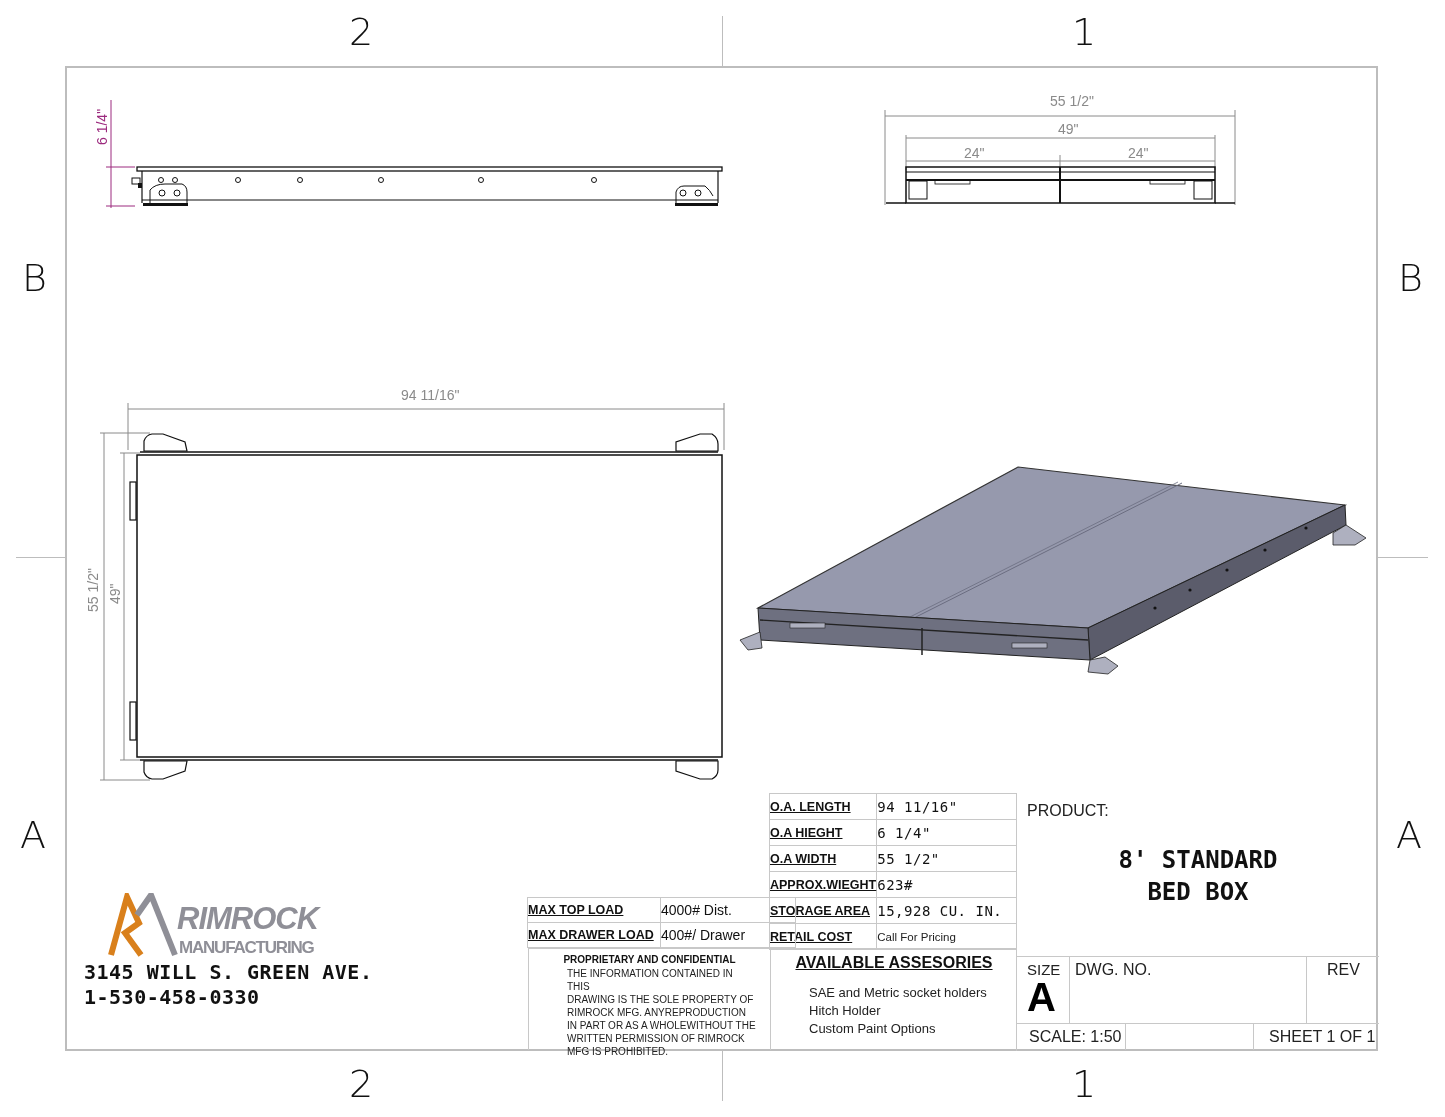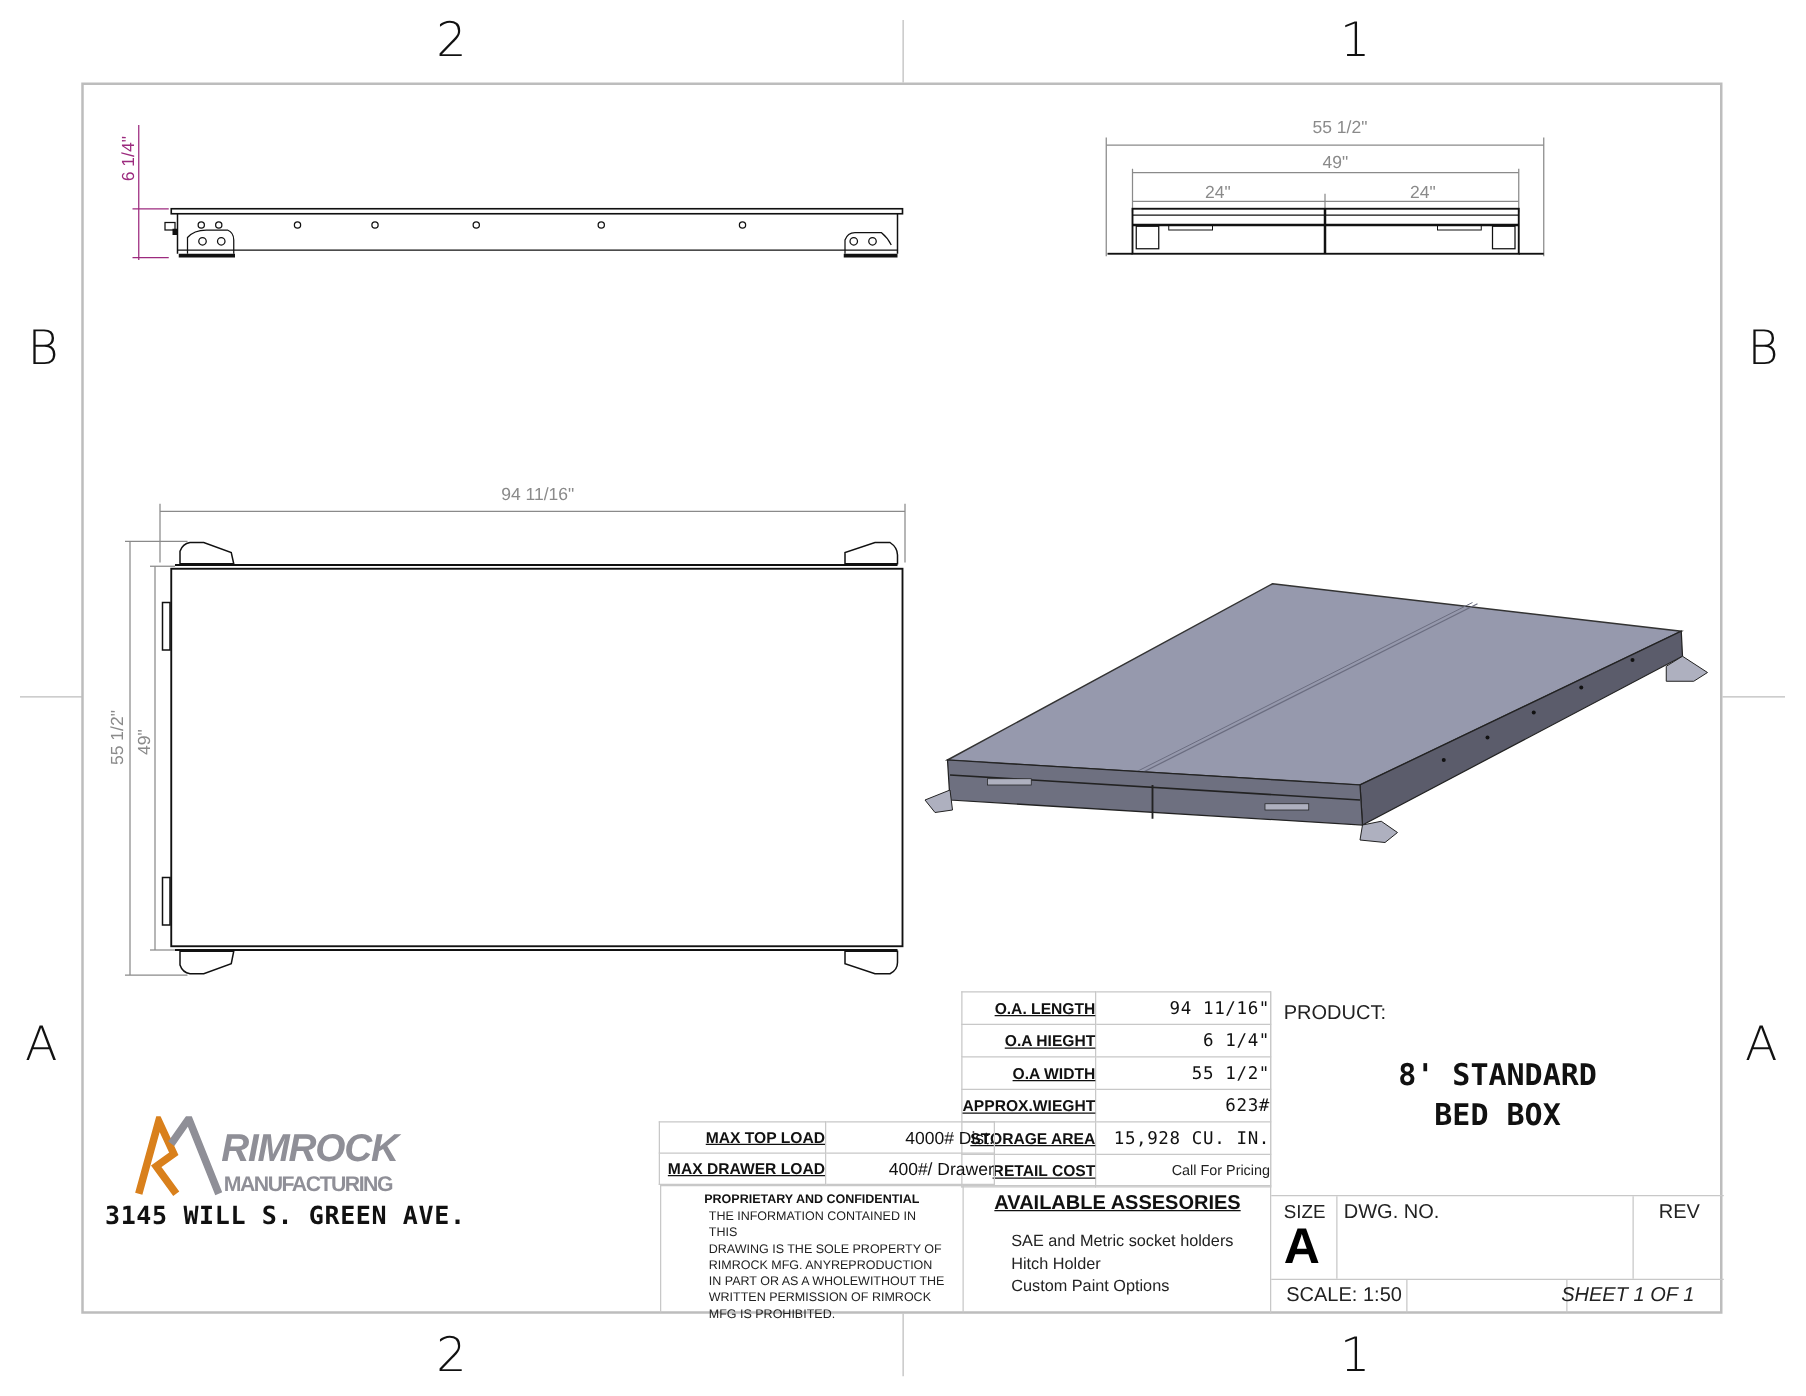--- a/index.html
+++ b/index.html
@@ -4,21 +4,21 @@
 <style>
   html, body { margin:0; padding:0; background:#ffffff; }
   body { width:1445px; height:1117px; position:relative; overflow:hidden; font-family:"Liberation Sans", sans-serif; color:#111; }
   .zone-label { position:absolute; font-family:"DejaVu Sans", sans-serif; font-size:38px; color:#111; font-weight:300; }
   .zone-tick { position:absolute; background:#bdbdbd; }
   .frame { position:absolute; left:65px; top:66px; width:1313px; height:985px; border:2px solid #bdbdbd; box-sizing:border-box; }
   svg.drawing { position:absolute; left:0; top:0; width:1445px; height:1117px; }
   .dim-text { font-family:"Liberation Sans", sans-serif; fill:#8a8a8a; }
   .dim-text-mag { font-family:"Liberation Sans", sans-serif; fill:#9c2a7e; }
   table.tb { border-collapse:collapse; position:absolute; }
-  table.tb td { border:1.5px solid #c8c8c8; padding:0; text-align:right; vertical-align:middle; }
+  table.tb td { border:1.5px solid #c8c8c8; padding:0; text-align:left; vertical-align:middle; }
   .lbl { font-family:"Liberation Sans", sans-serif; font-weight:bold; text-decoration:underline; font-size:12.5px; color:#111; }
   .val-hand { font-family:"DejaVu Sans Mono", monospace; font-size:14px; color:#111; letter-spacing:0.5px; }
   .val-plain { font-family:"Liberation Sans", sans-serif; font-size:14px; color:#111; }
   .small { font-family:"Liberation Sans", sans-serif; font-size:11.5px; color:#222; }
   .confid { position:absolute; left:528px; top:948px; width:241px; height:101px; }
   .confid .hd { font-family:"Liberation Sans", sans-serif; font-weight:bold; font-size:10px; text-align:center; margin-top:5px; }
   .confid .bd { font-family:"Liberation Sans", sans-serif; font-size:10px; line-height:13px; padding:2px 14px 0 38px; color:#222; white-space:pre-line; }
   .acc { position:absolute; left:770px; top:948px; width:246px; height:101px; }
   .acc .hd { font-family:"Liberation Sans", sans-serif; font-weight:bold; font-size:16px; text-decoration:underline; text-align:center; margin-top:5px; }
   .acc ul { list-style:none; padding:0; margin:12px 0 0 38px; }
@@ -222,28 +222,29 @@
     <div class="cell-txt" style="left:10px;top:18px;font-size:40px;font-weight:bold;color:#000;">A</div>
     <div class="vline" style="left:52px;top:0;height:66px;"></div>
     <div class="cell-txt" style="left:58px;top:4px;">DWG.  NO.</div>
     <div class="vline" style="left:289px;top:0;height:66px;"></div>
     <div class="cell-txt" style="left:310px;top:4px;">REV</div>
   </div>
   <div class="tb-row2">
     <div class="cell-txt" style="left:12px;top:4px;">SCALE: 1:50</div>
     <div class="vline" style="left:108px;top:0;height:26px;"></div>
     <div class="vline" style="left:236px;top:0;height:26px;"></div>
-    <div class="cell-txt" style="left:232px;top:4px;font-style:italic;">SHEET 1 OF 1</div>
+    <div class="cell-txt" style="left:252px;top:4px;">SHEET 1 OF 1</div>
   </div>
 </div>
 
 <div class="logo">
   <svg width="225" height="64" viewBox="0 0 225 64" xmlns="http://www.w3.org/2000/svg">
     <polyline points="8,62 24,4 36,30 22,40 38,62" fill="none" stroke="#d9801c" stroke-width="6" stroke-linejoin="miter"></polyline>
     <polyline points="34,22 48,2 72,62" fill="none" stroke="#8f8f97" stroke-width="6"></polyline>
     <text x="74" y="36" font-family="Liberation Sans, sans-serif" font-weight="bold" font-style="italic" font-size="31" fill="#8f8f97" letter-spacing="-1">RIMROCK</text>
     <text x="76" y="60" font-family="Liberation Sans, sans-serif" font-weight="bold" font-size="17" fill="#8f8f97" letter-spacing="-1.2">MANUFACTURING</text>
   </svg>
 </div>
 
 <div class="address">
   <div>3145 WILL S. GREEN AVE.</div>
+  <div>1-530-458-0330</div>
 </div>
 
 </body></html>

